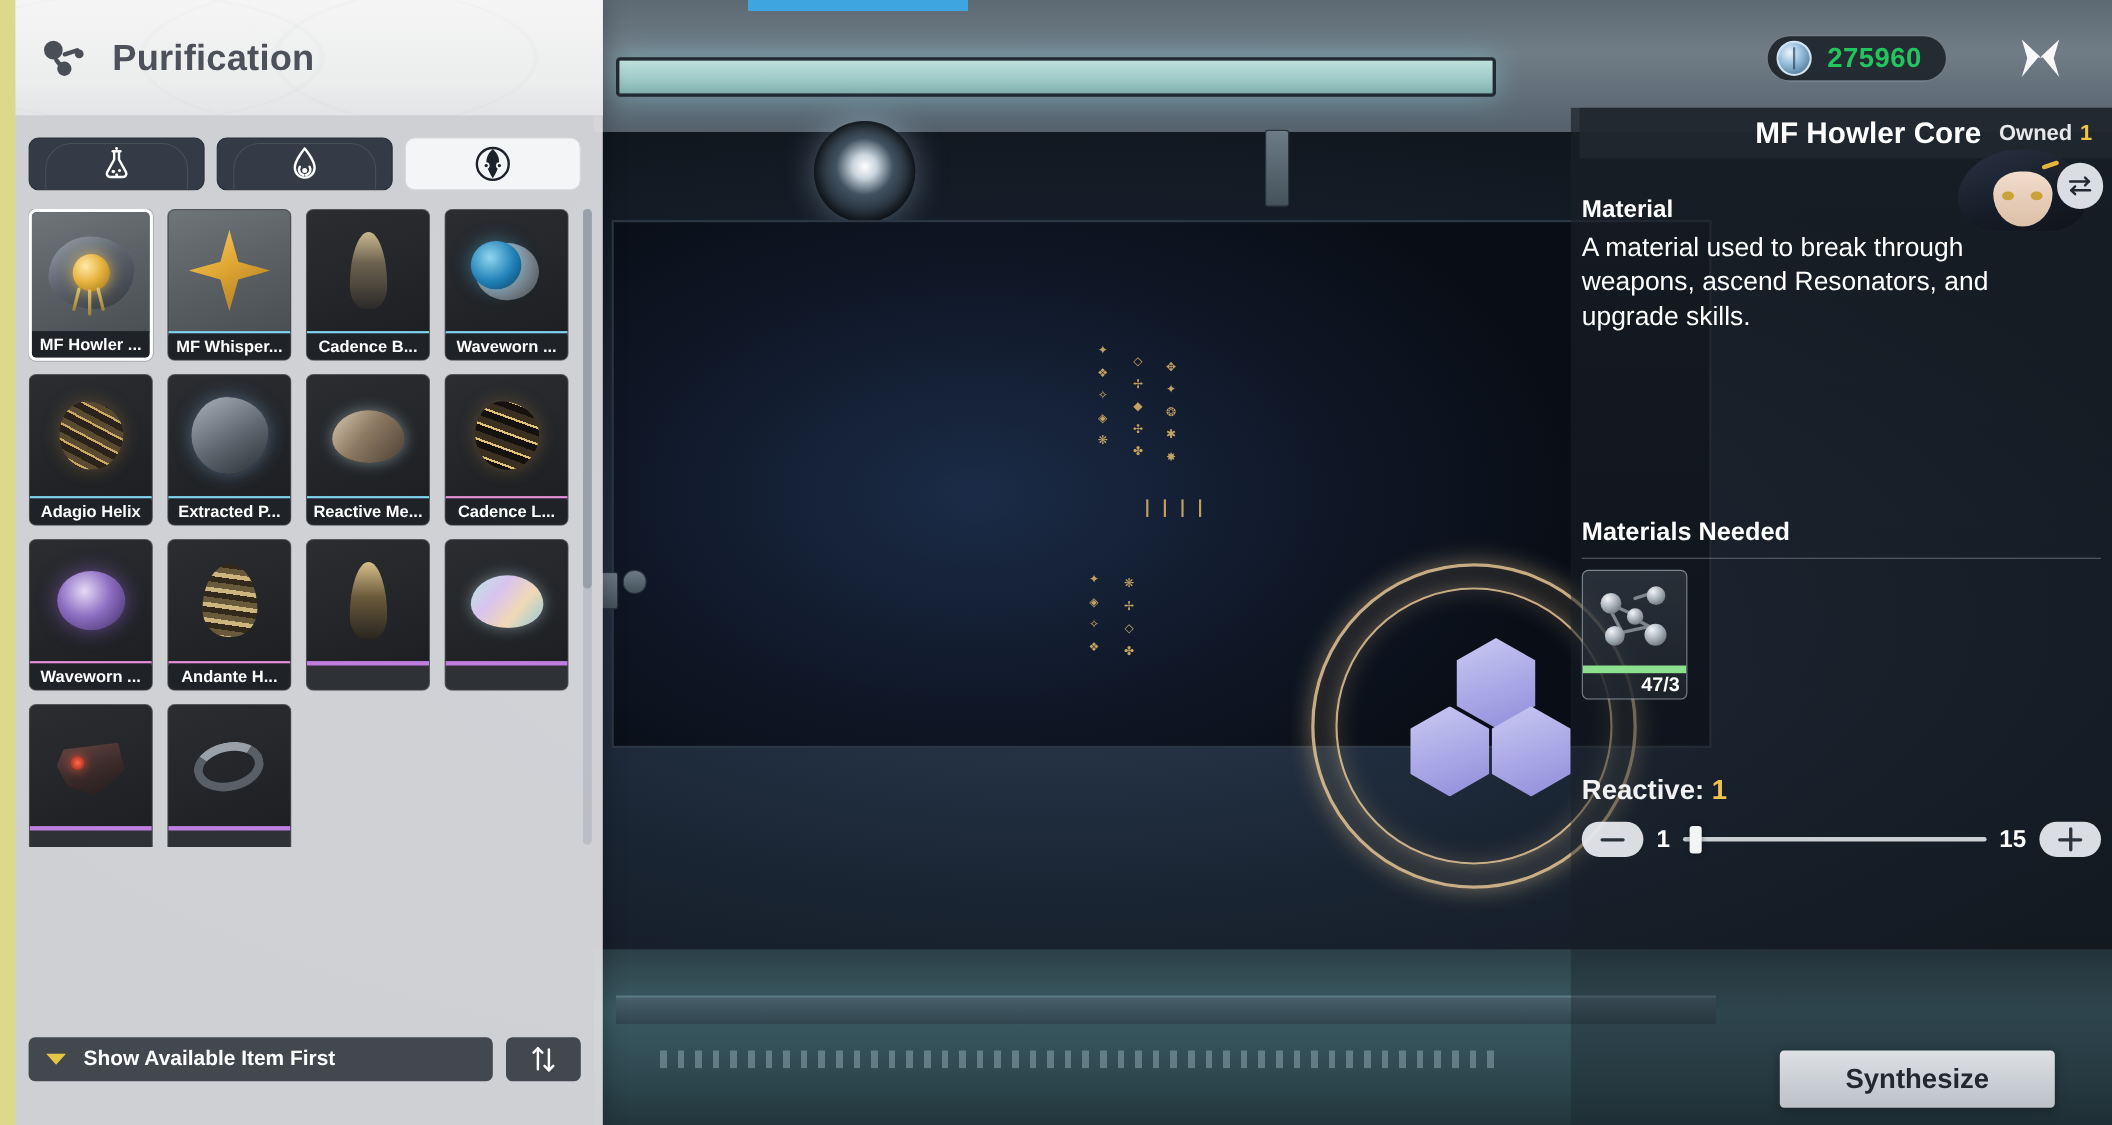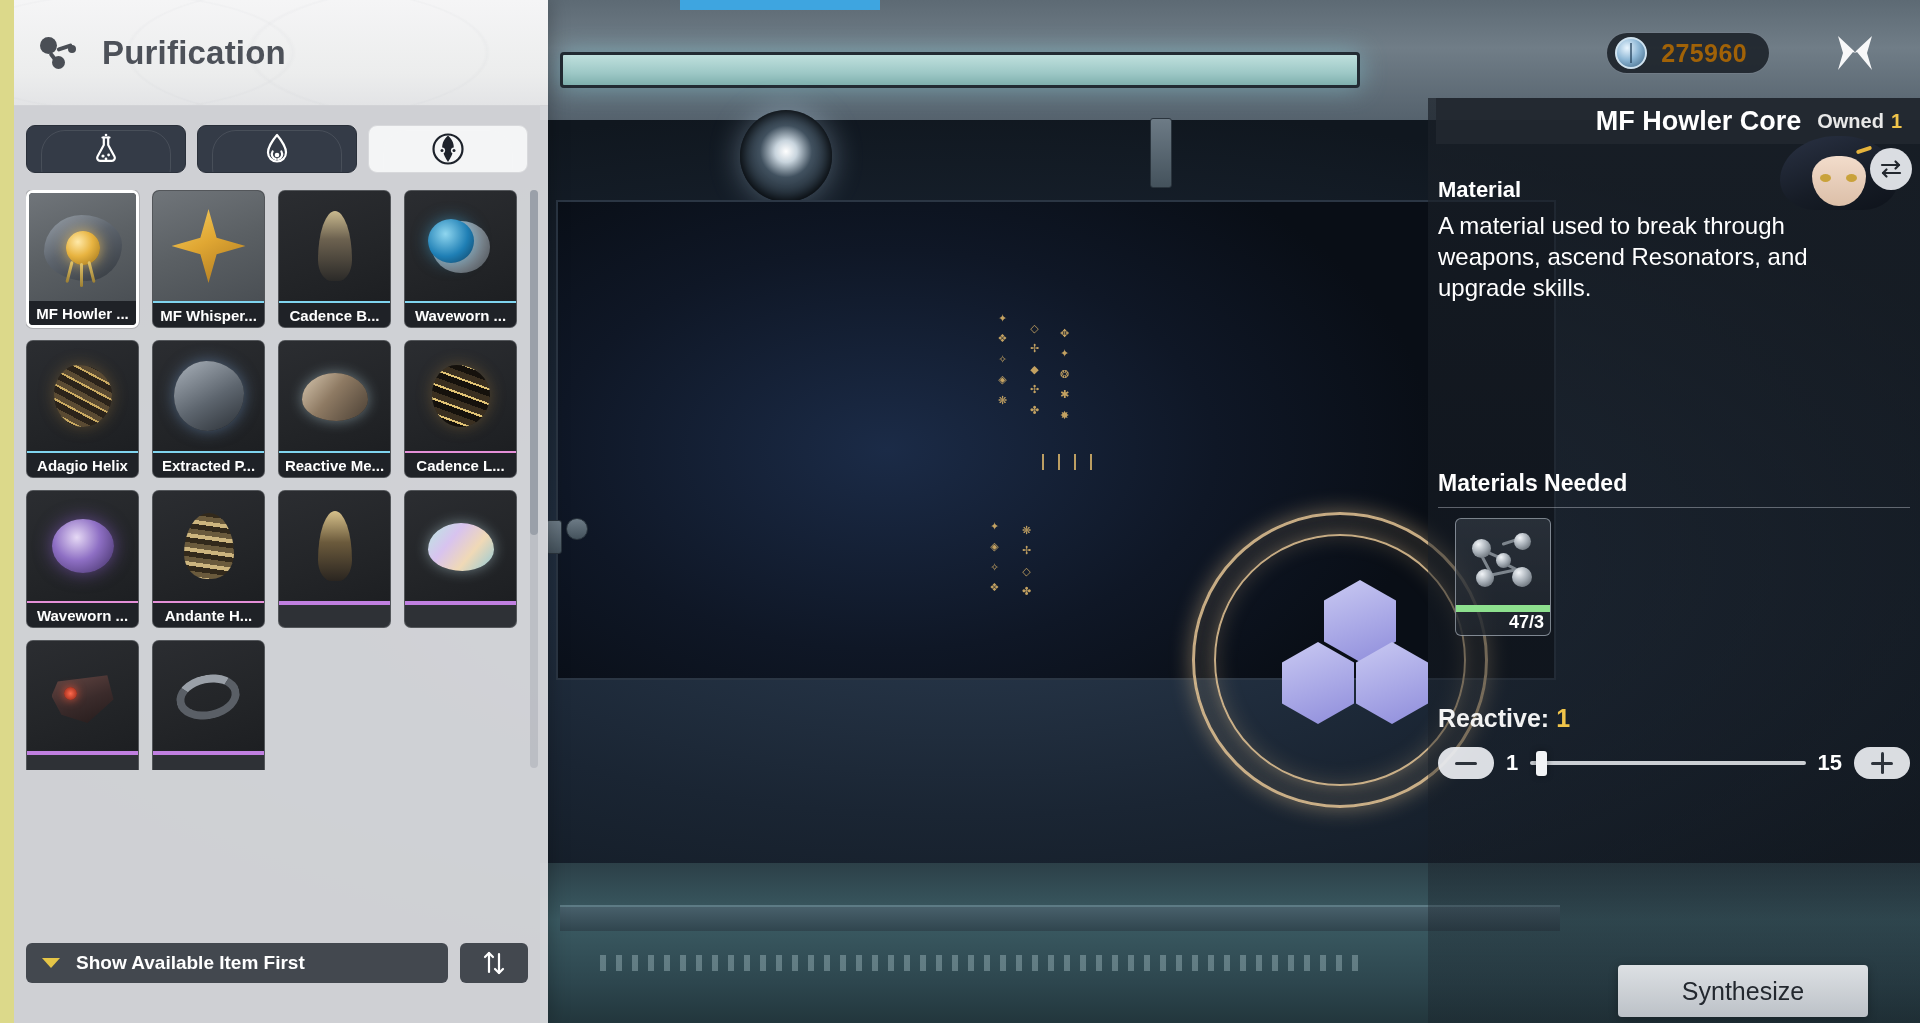--- a/index.html
+++ b/index.html
@@ -299,21 +299,21 @@
   }
   .coin {
     width: 32px; height: 32px; border-radius: 50%;
     background: radial-gradient(circle at 36% 32%, #eaf6ff, #8fb8d6 45%, #39607f 100%);
     border: 2px solid #cfe2ef; flex: none; position: relative;
   }
   .coin::after {
     content:""; position:absolute; left:50%; top:4px; width:2px; height:20px;
     background: rgba(40,70,95,.7); transform: translateX(-50%);
   }
-  .currency .amount { color: #a16207; font-size: 25px; font-weight: 700; letter-spacing: .4px; }
+  .currency .amount { color: #22c55e; font-size: 25px; font-weight: 700; letter-spacing: .4px; }
   .close-btn {
     position: absolute; right: 42px; top: 30px; width: 46px; height: 46px; cursor: pointer;
   }
 
   .detail {
     position: absolute; right: 0; top: 98px; width: 492px; bottom: 0;
     background: linear-gradient(180deg, rgba(26,32,40,.70) 0%, rgba(24,30,38,.55) 45%, rgba(22,28,36,.30) 100%);
   }
   .detail-title-row {
     position: absolute; left: 8px; right: 0; top: 0; height: 46px;
@@ -357,21 +357,21 @@
   .desc {
     position: absolute; left: 10px; right: 42px; top: 112px;
     color: #fff; font-size: 24px; line-height: 31px; font-weight: 400;
   }
   .mat-header {
     position: absolute; left: 10px; right: 10px; top: 372px;
     color: #fff; font-size: 23px; font-weight: 700; padding-bottom: 10px;
     border-bottom: 1px solid rgba(210,215,225,.4);
   }
   .mat-slot {
-    position: absolute; left: 27px; top: 420px; width: 96px; height: 118px;
+    position: absolute; left: 10px; top: 420px; width: 96px; height: 118px;
     border: 1px solid rgba(200,210,220,.55); border-radius: 6px;
     background: linear-gradient(180deg, rgba(60,68,78,.55), rgba(32,38,46,.8));
     overflow: hidden; cursor: pointer;
   }
   .mat-slot .mthumb { position: absolute; left: 0; right: 0; top: 0; height: 86px;
     display: flex; align-items: center; justify-content: center; }
   .mat-slot .mbar { position: absolute; left: 0; right: 0; top: 86px; height: 7px; background: #8de08e; }
   .mat-slot .mcount {
     position: absolute; left: 0; right: 6px; bottom: 2px; text-align: right;
     color: #fff; font-size: 18px; font-weight: 700;
@@ -404,24 +404,24 @@
   .step-btn .h { width: 22px; height: 3px; background: #2d333b; border-radius: 2px; }
   .step-btn .v { width: 3px; height: 22px; background: #2d333b; border-radius: 2px; position: absolute; }
   .slider-min, .slider-max { color: #fff; font-size: 22px; font-weight: 700; flex: none; }
   .track-wrap { flex: 1; position: relative; height: 32px; display: flex; align-items: center; }
   .track { width: 100%; height: 4px; background: rgba(235,238,242,.85); border-radius: 2px; }
   .knob {
     position: absolute; left: 2%; top: 4px; width: 11px; height: 25px; border-radius: 3px;
     background: #f2f4f6; box-shadow: 0 0 6px rgba(0,0,0,.4); cursor: pointer;
   }
   .synth-btn {
-    position: absolute; right: 52px; bottom: 6px; width: 250px; height: 52px;
+    position: absolute; right: 52px; bottom: 16px; width: 250px; height: 52px;
     background: linear-gradient(180deg, rgba(236,238,241,.92), rgba(205,209,215,.9));
     border-radius: 4px; display: flex; align-items: center; justify-content: center;
-    color: #23282f; font-size: 25px; font-weight: 400; cursor: pointer;
+    color: #23282f; font-size: 25px; font-weight: 700; cursor: pointer;
     box-shadow: 0 2px 10px rgba(0,0,0,.3);
   }
 </style>
 </head>
 <body>
 
 <div id="app">
 
   <div class="scene">
     <div class="scene-top-panel"></div>

